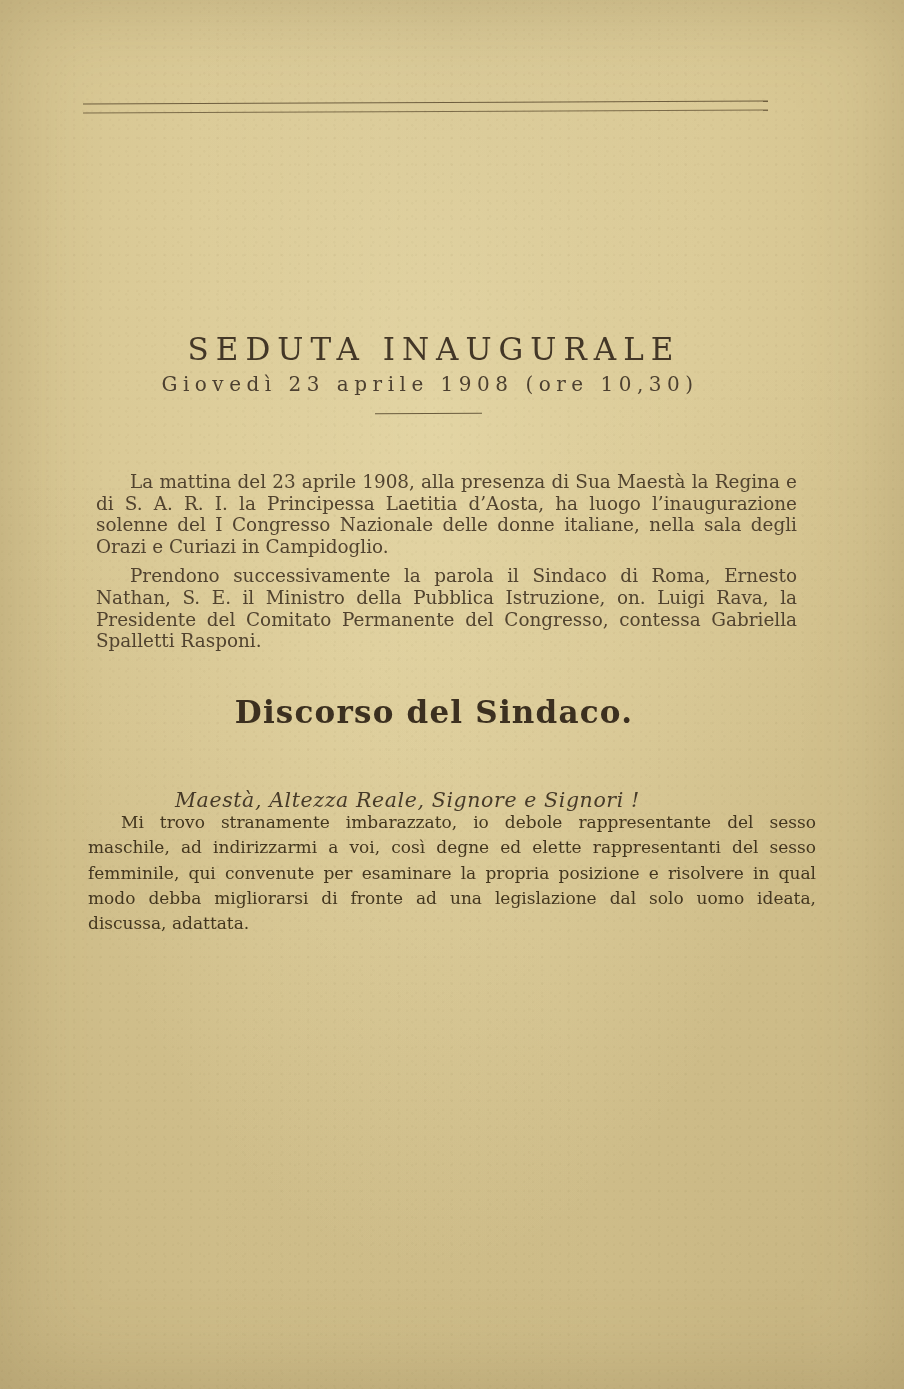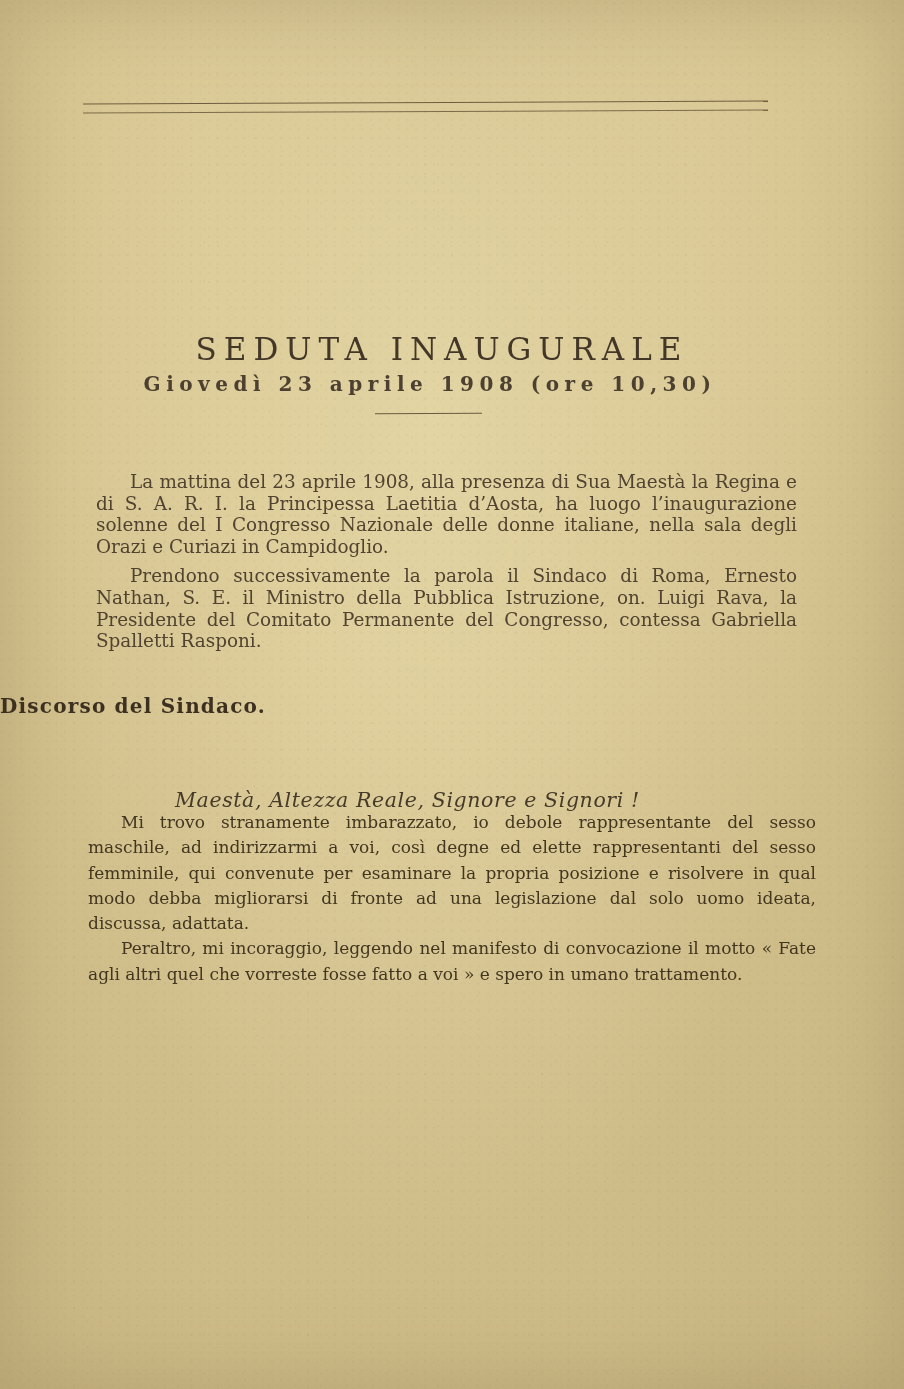--- a/index.html
+++ b/index.html
@@ -33,38 +33,37 @@
     width: 685px;
     height: 8px;
     border-top: 1.6px solid rgba(92,76,48,0.85);
     border-bottom: 1.4px solid rgba(92,76,48,0.75);
     transform: rotate(-0.25deg);
   }
 
   .page-title {
     position: absolute;
     top: 331px;
-    left: 12px;
+    left: 4px;
     width: 860px;
     text-align: center;
     font-size: 31px;
     letter-spacing: 7px;
     color: #433727;
   }
 
   .page-subtitle {
     position: absolute;
     top: 372px;
     left: 0;
     width: 860px;
     text-align: center;
     font-size: 20px;
     letter-spacing: 5.5px;
     color: #4c4030;
-    font-weight: bold;
   }
 
   .short-rule {
     position: absolute;
     left: 375px;
     top: 413px;
     width: 107px;
     border-top: 1.6px solid rgba(85,70,45,0.85);
     transform: rotate(-0.4deg);
   }
@@ -84,21 +83,22 @@
   .intro-block p {
     margin: 8px;
     text-indent: 34px;
   }
 
   .section-heading {
     position: absolute;
     top: 694px;
     left: 0;
     width: 868px;
-    font-size: 20px;
+    text-align: center;
+    font-size: 31px;
     font-weight: bold;
     letter-spacing: 1.2px;
     color: #3c3020;
   }
 
   .salutation {
     position: absolute;
     left: 175px;
     top: 757px;
     font-size: 20.5px;
@@ -142,16 +142,15 @@
     <p>La mattina del 23 aprile 1908, alla presenza di Sua Maestà la Regina e di S. A. R. I. la Principessa Laetitia d’Aosta, ha luogo l’inaugurazione solenne del I Congresso Nazionale delle donne italiane, nella sala degli Orazi e Curiazi in Campidoglio.</p>
     <p>Prendono successivamente la parola il Sindaco di Roma, Ernesto Nathan, S. E. il Ministro della Pubblica Istruzione, on. Luigi Rava, la Presidente del Comitato Permanente del Congresso, contessa Gabriella Spalletti Rasponi.</p>
   </div>
 
   <div class="section-heading">Discorso del Sindaco.</div>
 
   <div class="salutation">Maestà, Altezza Reale, Signore e Signori !</div>
 
   <div class="speech-block">
     <p>Mi trovo stranamente imbarazzato, io debole rappresentante del sesso maschile, ad indirizzarmi a voi, così degne ed elette rappresentanti del sesso femminile, qui convenute per esaminare la propria posizione e risolvere in qual modo debba migliorarsi di fronte ad una legislazione dal solo uomo ideata, discussa, adattata.</p>
-    <p>Peraltro, mi incoraggio, leggendo nel manifesto di convocazione il motto « Fate agli altri quel che vorreste fosse fatto a voi » e spero in umano trattamento.</p>
   </div>
 
 </div>
 
 </body></html>

